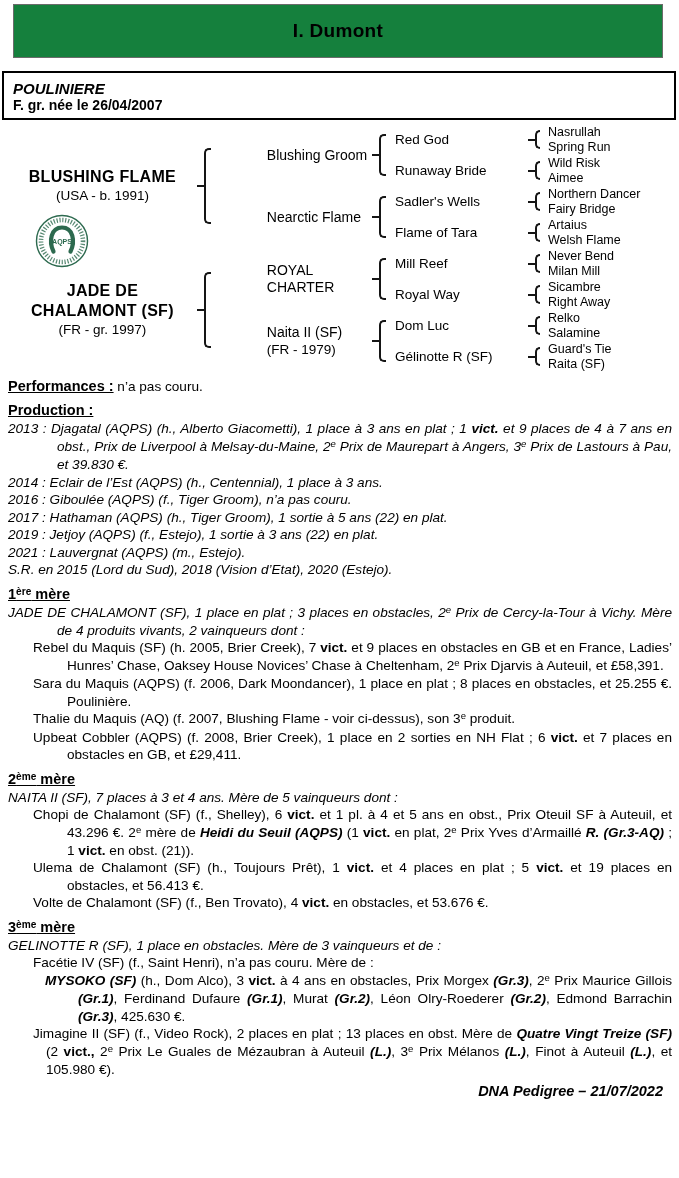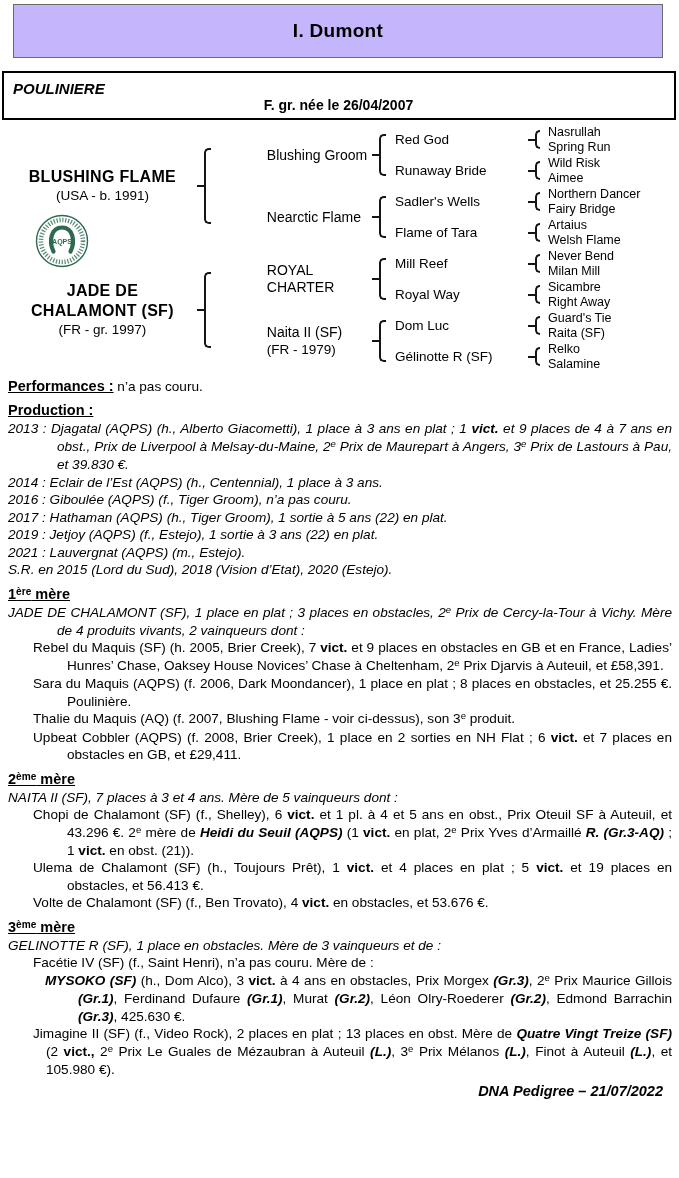--- a/index.html
+++ b/index.html
@@ -3,29 +3,29 @@
 <meta charset="utf-8">
 <style>
   html,body { margin:0; padding:0; }
   body {
     width:679px; height:1178px; background:#fff; color:#000;
     font-family:"Liberation Sans","DejaVu Sans",sans-serif;
     font-size:13.6px; overflow:hidden;
   }
   
   .header-box { margin:4px 16px 0 13px; height:52px; border:1.5px solid #6b6b6b;
-    display:flex; align-items:center; justify-content:center; background:#c4b5fd; }
+    display:flex; align-items:center; justify-content:center; background:#15803d; }
   .header-name { font-weight:bold; font-size:19px; letter-spacing:.3px; }
 
   
   .title-box { margin:13px 3px 0 2px; border:2px solid #000; padding:2px 10px 4px 9px; }
   .title-row { display:flex; justify-content:space-between; align-items:flex-start; }
   .horse-name { font-size:22.5px; font-weight:bold; letter-spacing:.2px; line-height:26px; }
   .status { font-size:15px; font-weight:bold; font-style:italic; margin-top:5px; }
-  .birth { font-size:14px; font-weight:bold; line-height:17px;text-align:center; }
+  .birth { font-size:14px; font-weight:bold; line-height:17px; }
 
   
   .pedigree { position:relative; height:248px; margin:4px 0 0 8px; display:flex; }
   .col { display:flex; flex-direction:column; }
   .cell { display:flex; flex-direction:column; justify-content:center; }
   .col-g1 { width:196px; text-align:center; }
   .col-g1 .cell { height:124px; }
   .g1-name { font-weight:bold; font-size:16px; white-space:pre-line; line-height:19.5px; letter-spacing:.3px; }
   .g1-detail { font-size:13.5px; line-height:19px; }
   .col-g2 { width:158px; padding-left:9px; }
@@ -189,26 +189,26 @@
       </div>
     <div class="cell">
         <div>Never Bend</div>
         <div>Milan Mill</div>
       </div>
     <div class="cell">
         <div>Sicambre</div>
         <div>Right Away</div>
       </div>
     <div class="cell">
+        <div>Relko</div>
+        <div>Salamine</div>
+      </div>
+    <div class="cell">
         <div>Guard's Tie</div>
         <div>Raita (SF)</div>
-      </div>
-    <div class="cell">
-        <div>Relko</div>
-        <div>Salamine</div>
       </div>
   </div>
 
   <svg class="logo" width="54" height="54" viewBox="0 0 54 54">
     <circle cx="27" cy="27" r="25.5" fill="#ffffff" stroke="#2d6a4f" stroke-width="1.4"></circle>
     <circle cx="27" cy="27" r="21" fill="none" stroke="#2d6a4f" stroke-width="4.6" stroke-dasharray="1.2 1.7" opacity="0.8"></circle>
     <circle cx="27" cy="27" r="18" fill="#ffffff"></circle>
     <path d="M18.5,37.5 C13.5,27 16,13.5 27,13.5 C38,13.5 40.5,27 35.5,37.5" fill="none" stroke="#2d6a4f" stroke-width="4.2" stroke-linecap="round"></path>
     <text x="27" y="30" text-anchor="middle" font-size="7" font-weight="bold" fill="#2d6a4f">AQPS</text>
   </svg>

